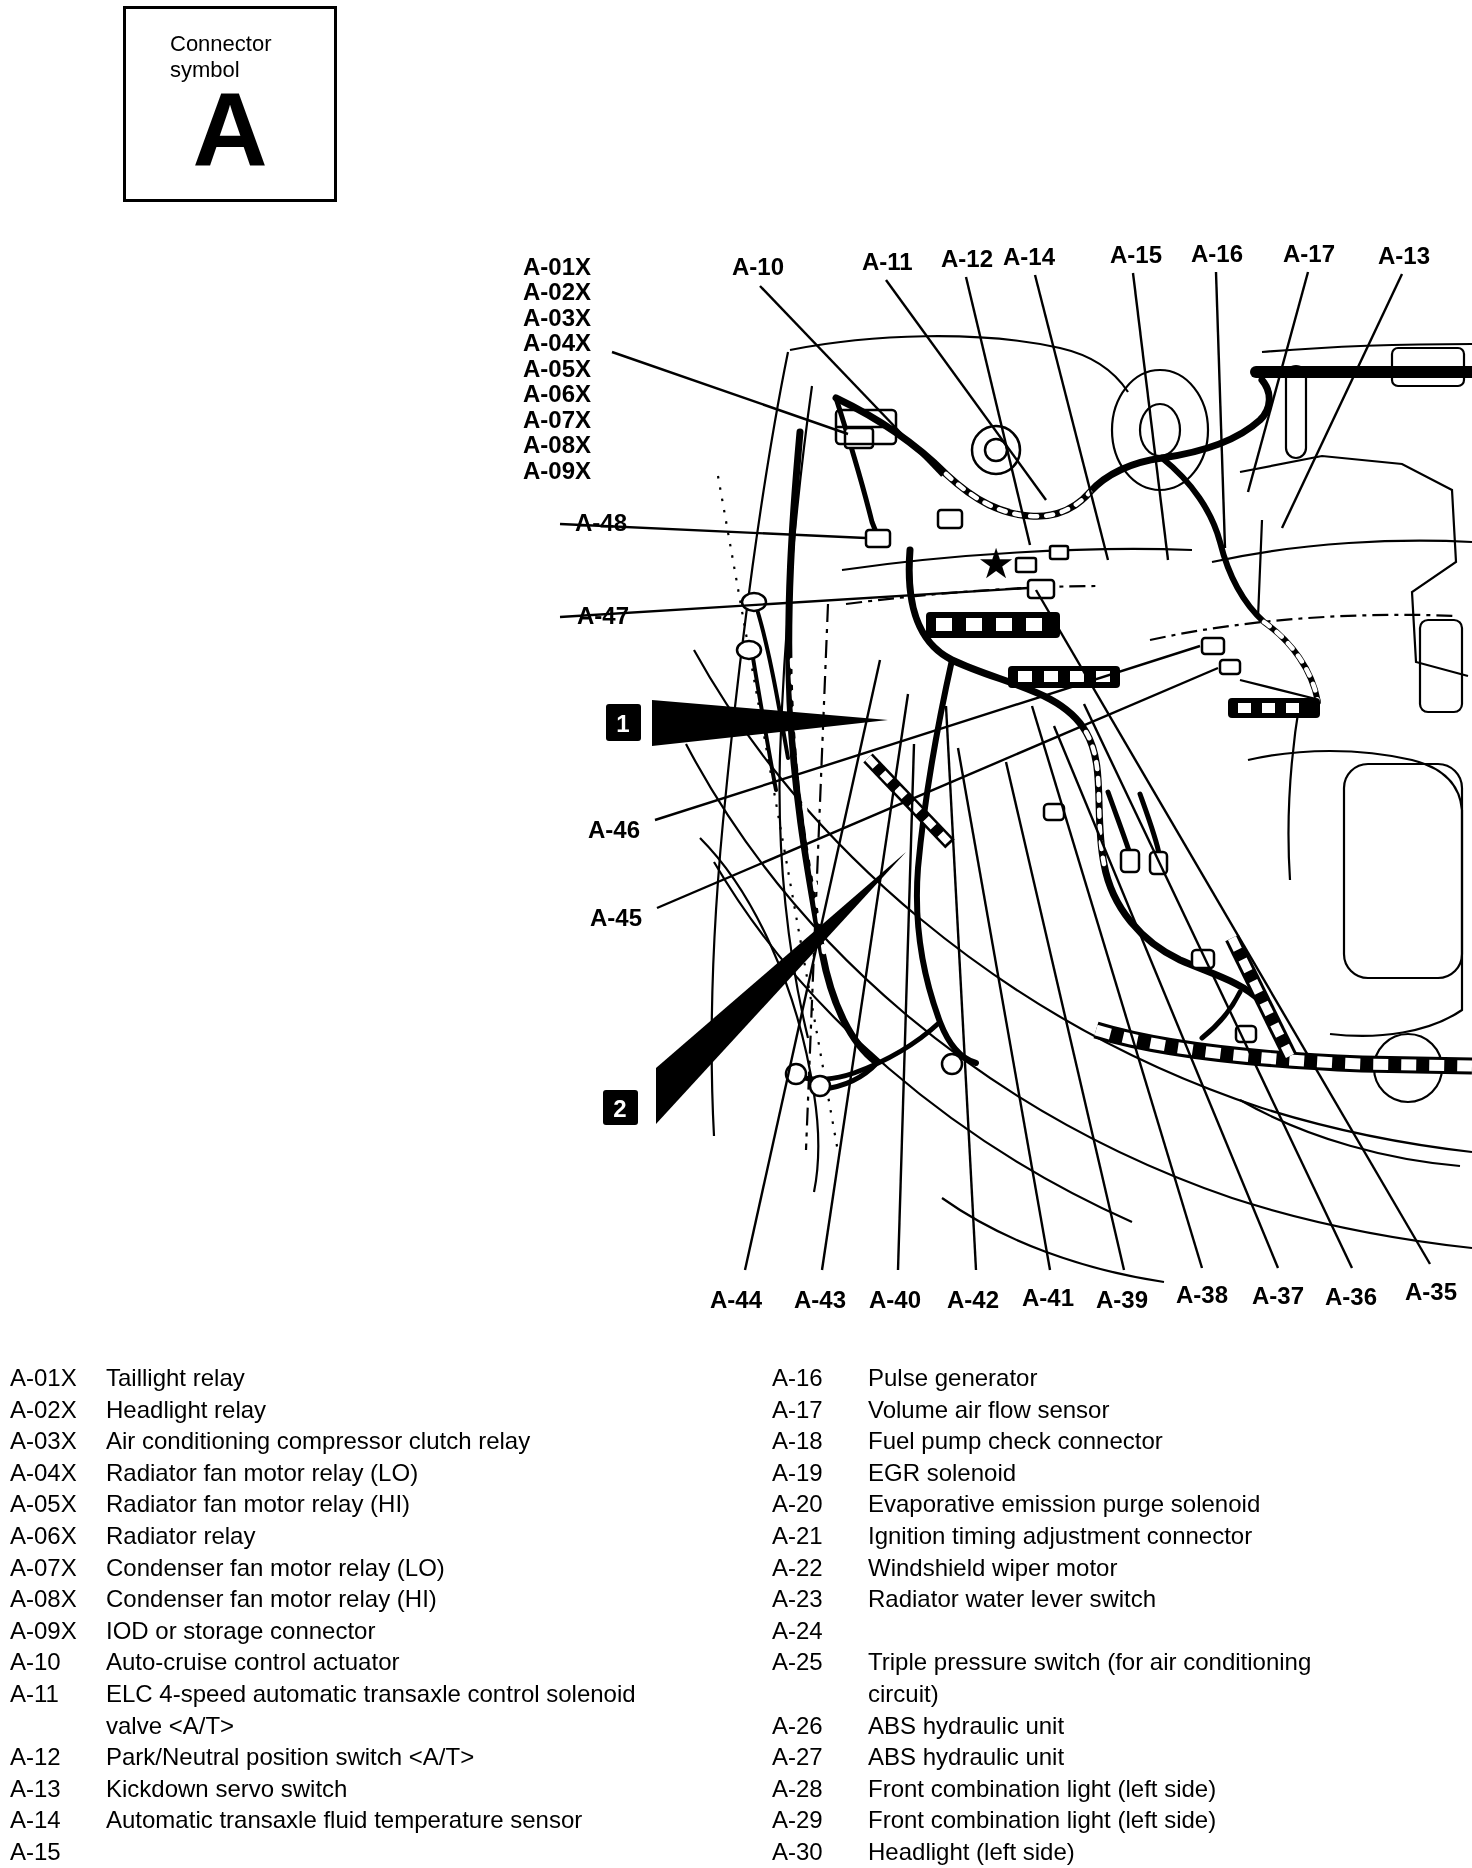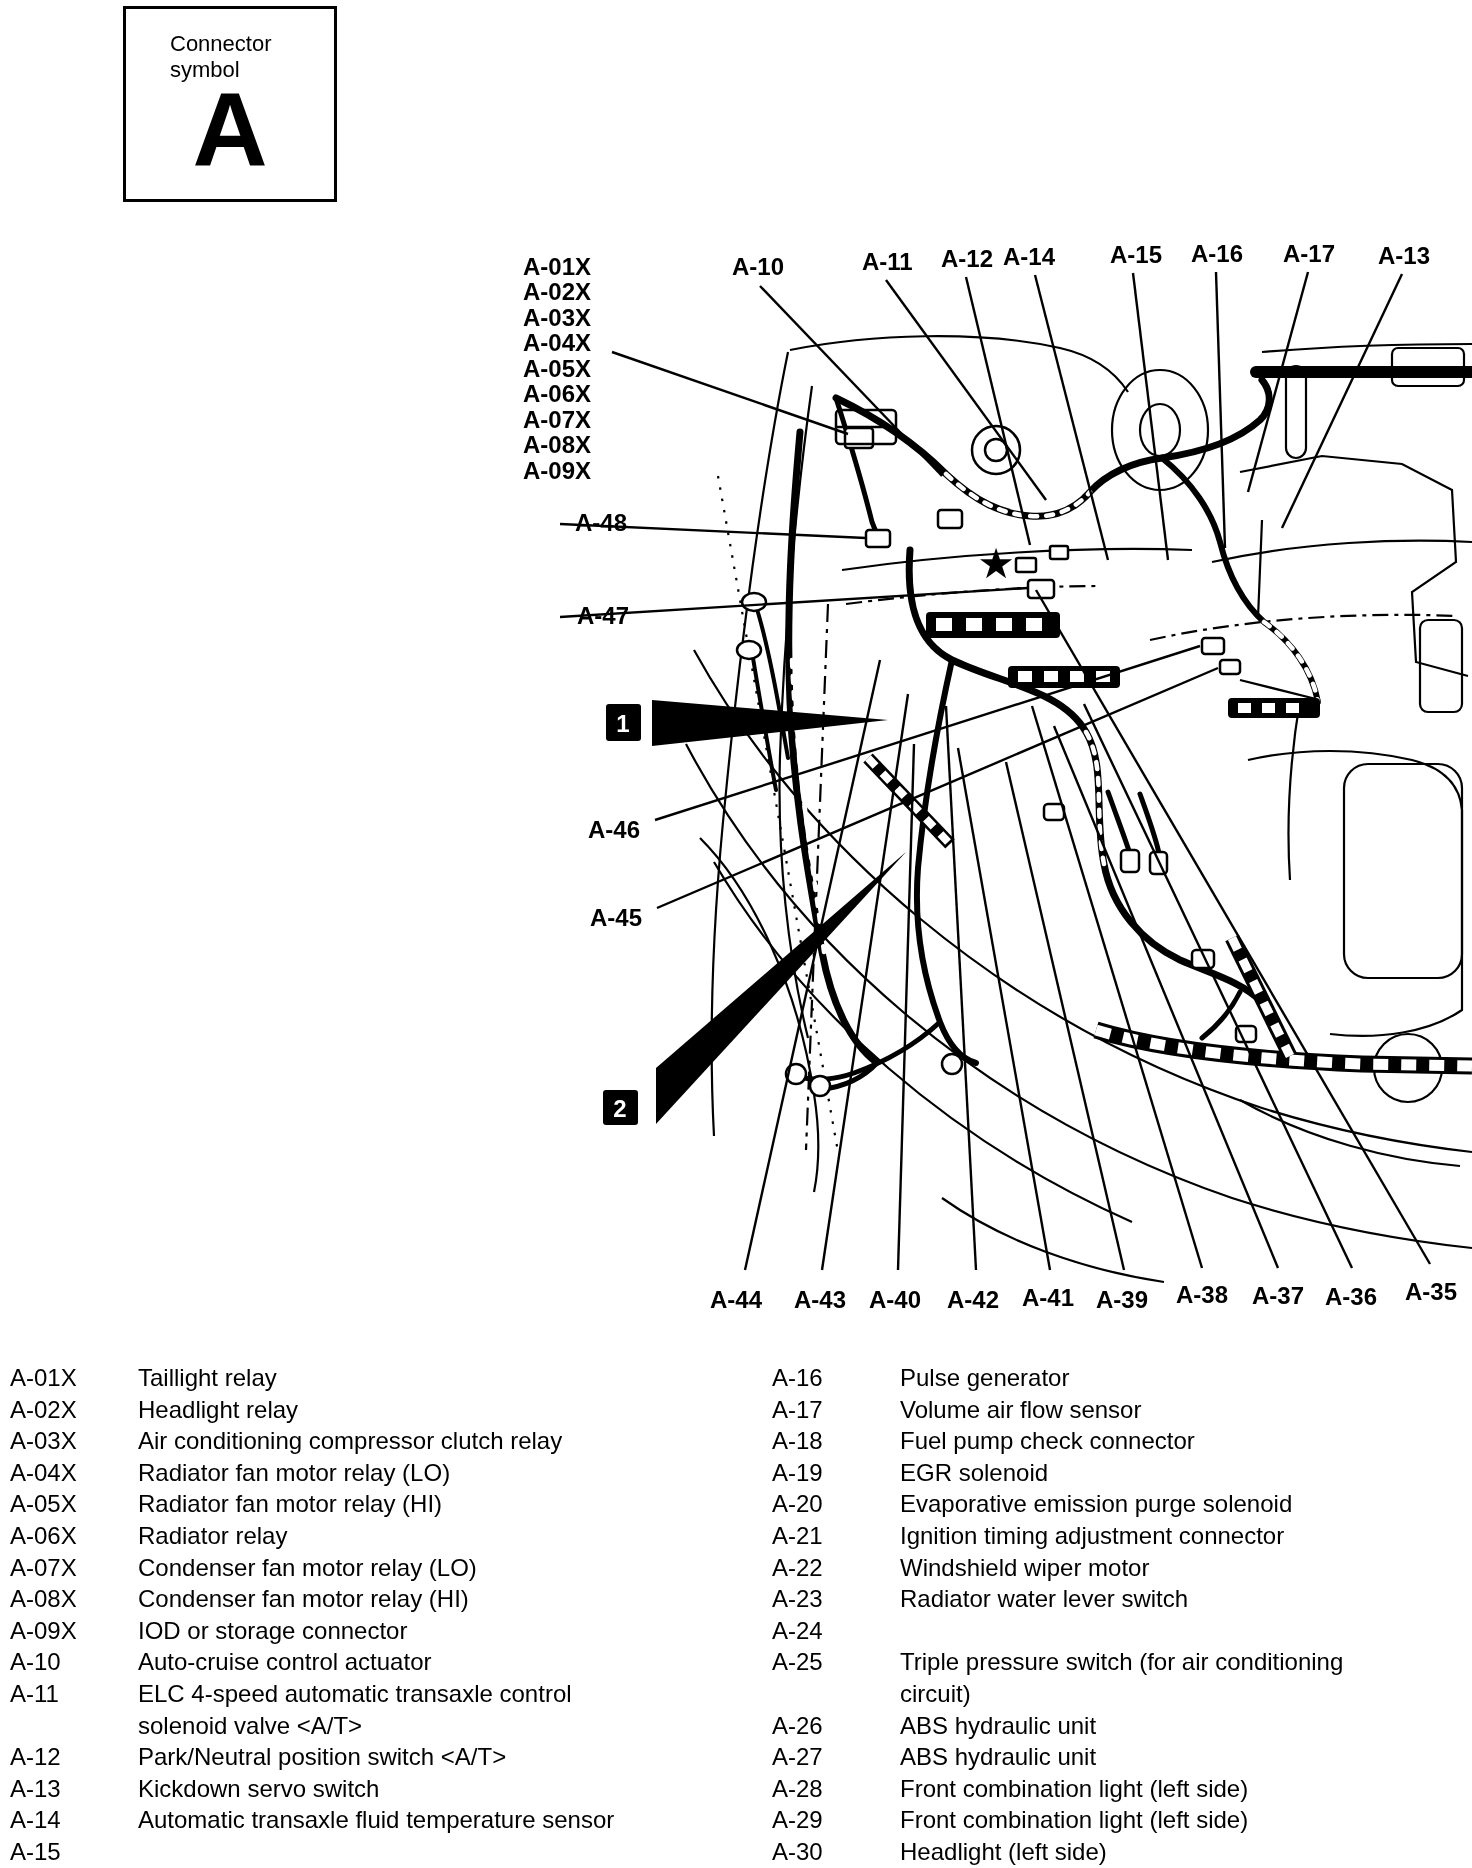--- a/index.html
+++ b/index.html
@@ -14,21 +14,21 @@
   svg.diagram{position:absolute;left:0;top:0;}
   .lbl{font:bold 24px "Liberation Sans",sans-serif;fill:#000;}
   .mk{font:bold 24px "Liberation Sans",sans-serif;fill:#fff;}
   .star{font:42px "DejaVu Sans",sans-serif;fill:#000;}
   
   .legend-col{position:absolute;top:1362px;font-size:24px;line-height:31.6px;}
   .legend-col.left{left:10px;width:630px;}
   .legend-col.right{left:772px;width:600px;}
   .lrow{display:flex;}
   .lrow .code{width:96px;flex-shrink:0;}
-  .lrow .desc{flex:1;margin-left:32px;}
+  .lrow .desc{flex:1;}
 </style>
 </head>
 <body>
 
 <div class="sym-box">
   <div class="sym-title">Connector
 symbol</div>
   <div class="sym-letter">A</div>
 </div>
 

